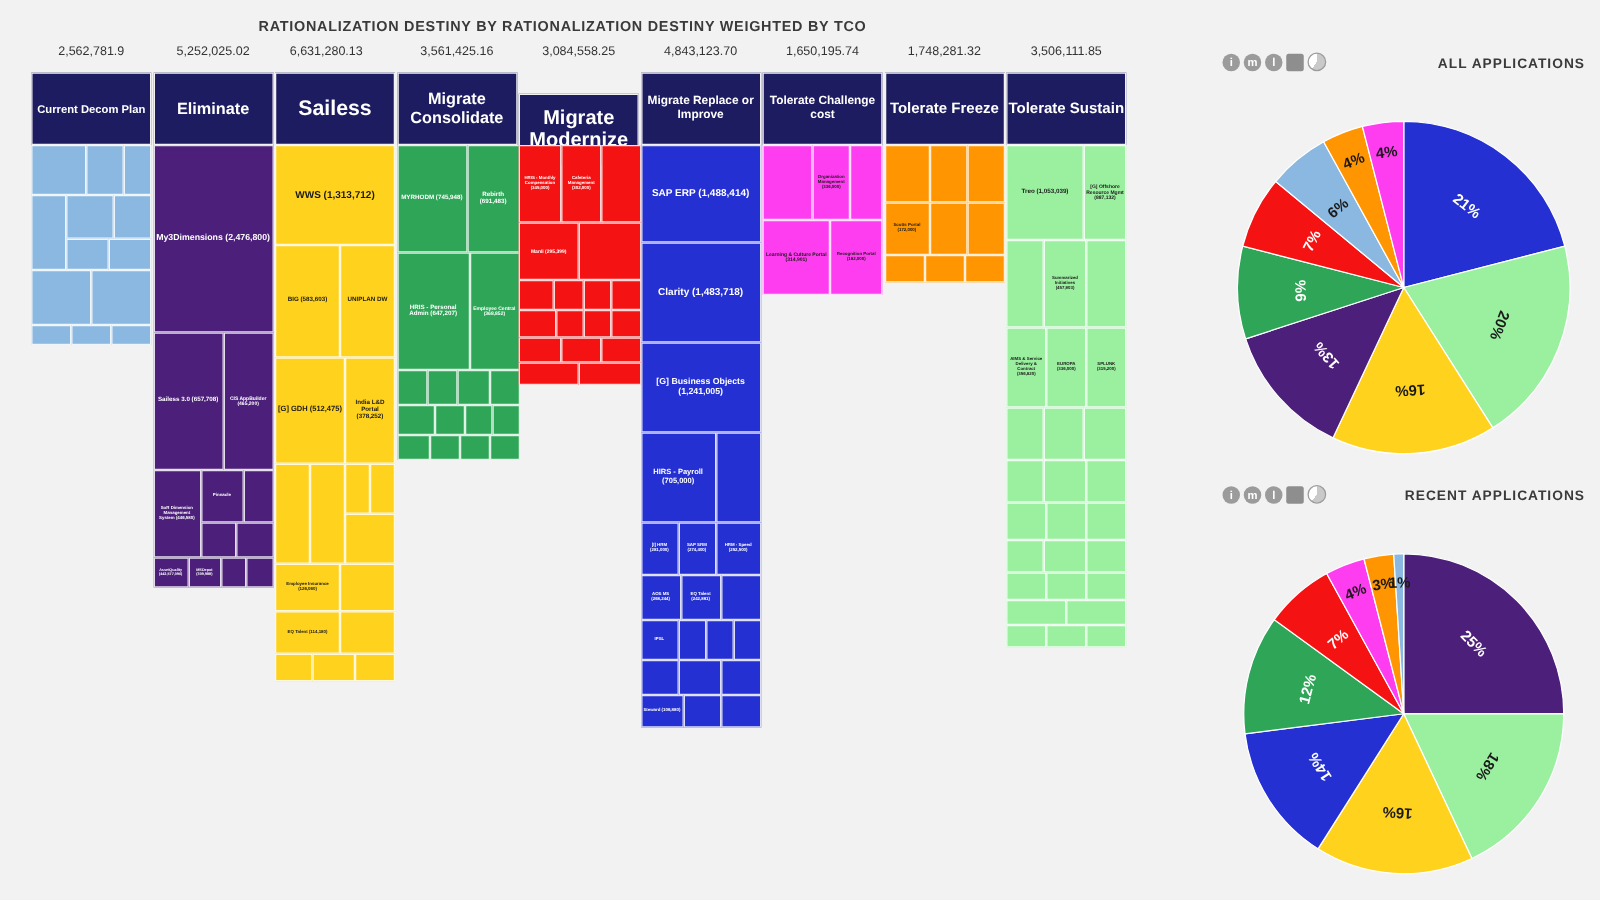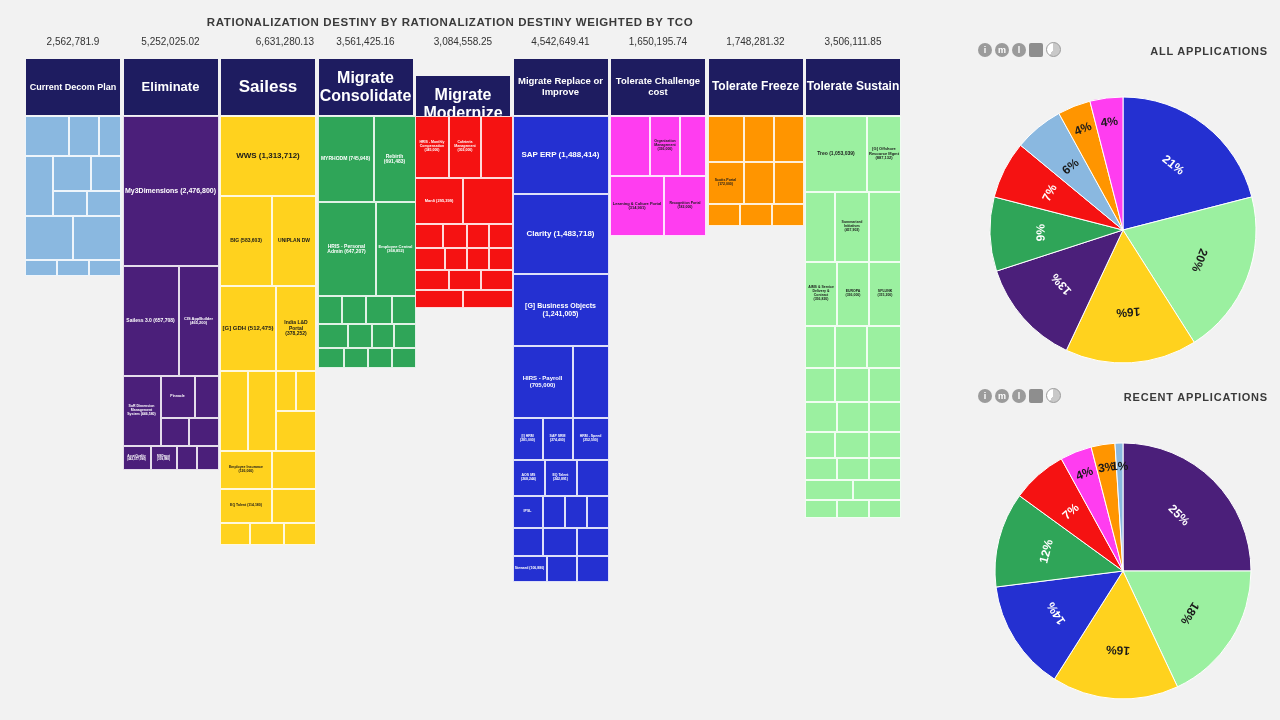--- a/index.html
+++ b/index.html
@@ -112,33 +112,33 @@
 </head>
 <body>
 
 <div id="root">
 
   <div class="main-title">RATIONALIZATION DESTINY BY RATIONALIZATION DESTINY WEIGHTED BY TCO</div>
 
   <div class="col-values">
       <div class="col-val" style="left: 0px; width: 96px;">2,562,781.9</div>
       <div class="col-val" style="left: 97.5px; width: 96px;">5,252,025.02</div>
-      <div class="col-val" style="left: 212px; width: 96px;">6,631,280.13</div>
+      <div class="col-val" style="left: 188px; width: 96px;">6,631,280.13</div>
       <div class="col-val" style="left: 292.5px; width: 96px;">3,561,425.16</div>
       <div class="col-val" style="left: 390px; width: 96px;">3,084,558.25</div>
-      <div class="col-val" style="left: 487.5px; width: 96px;">4,542,649.41</div>
+      <div class="col-val" style="left: 487.5px; width: 96px;">4,843,123.70</div>
       <div class="col-val" style="left: 585px; width: 96px;">1,650,195.74</div>
       <div class="col-val" style="left: 682.5px; width: 96px;">1,748,281.32</div>
       <div class="col-val" style="left: 780px; width: 96px;">3,506,111.85</div>
     </div>
   <div class="headers">
       <div class="hdr" style="left: 0px; top: 0px; width: 96px; height: 58px; font-size: 9px;">Current Decom Plan</div>
       <div class="hdr" style="left: 97.5px; top: 0px; width: 96px; height: 58px; font-size: 13px;">Eliminate</div>
       <div class="hdr" style="left: 195px; top: 0px; width: 96px; height: 58px; font-size: 17px;">Sailess</div>
-      <div class="hdr" style="left: 292.5px; top: 0px; width: 96px; height: 58px; font-size: 16px;">Migrate Consolidate</div>
+      <div class="hdr" style="left: 292.5px; top: 0px; width: 96px; height: 58px; font-size: 13px;">Migrate Consolidate</div>
       <div class="hdr" style="left: 390px; top: 17px; width: 96px; height: 58px; font-size: 16px; text-align: center;">Migrate Modernize</div>
       <div class="hdr" style="left: 487.5px; top: 0px; width: 96px; height: 58px; font-size: 9.5px;">Migrate Replace or Improve</div>
       <div class="hdr" style="left: 585px; top: 0px; width: 96px; height: 58px; font-size: 9.5px;">Tolerate Challenge cost</div>
       <div class="hdr" style="left: 682.5px; top: 0px; width: 96px; height: 58px; font-size: 12px;">Tolerate Freeze</div>
       <div class="hdr" style="left: 780px; top: 0px; width: 96px; height: 58px; font-size: 12px;">Tolerate Sustain</div>
     </div>
   <div id="treemap">
       <div class="tm-col" style="left: 25px; top: 116px; width: 96px;">
         <div class="tile" style="left: 0px; top: 0px; width: 44px; height: 40px; background: rgb(138, 184, 224); font-size: 4px; color: rgb(26, 26, 26);"></div>
         <div class="tile" style="left: 44px; top: 0px; width: 30px; height: 40px; background: rgb(138, 184, 224); font-size: 4px; color: rgb(26, 26, 26);"></div>

